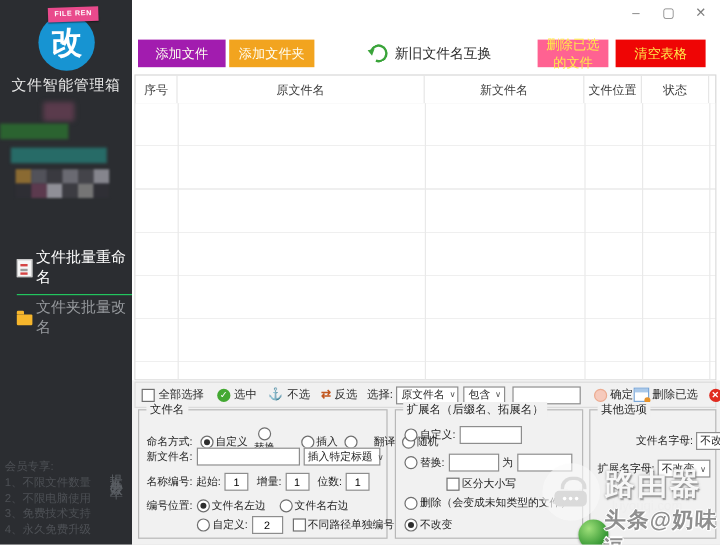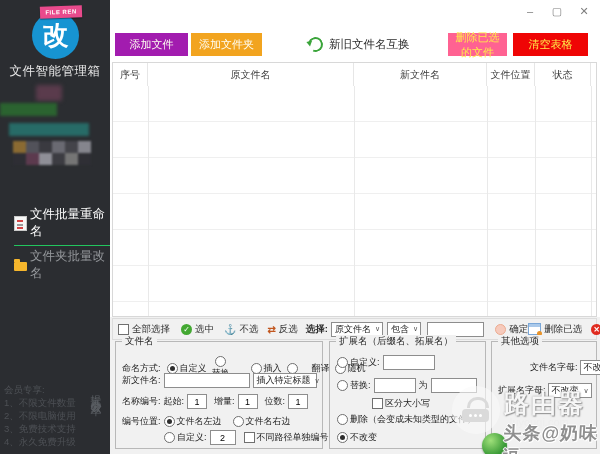--- a/index.html
+++ b/index.html
@@ -189,21 +189,21 @@
         <span>选中</span>
       </span>
       <span class="fi" style="margin-right:9px;">
         <span class="anchor-icon">⚓</span>
         <span>不选</span>
       </span>
       <span class="fi" style="margin-right:8px;">
         <span class="invert-icon">⇄</span>
         <span>反选</span>
       </span>
-      <span class="lbl" style="margin-right:3px;font-weight:bold;">选择:</span>
+      <span class="lbl" style="margin-right:3px;">选择:</span>
       <span class="sel" style="width:52px;">
         <span>原文件名</span>
         <span class="arrow">∨</span>
       </span>
       <span class="sel" style="width:37px;margin-left:4px;">
         <span>包含</span>
         <span class="arrow">∨</span>
       </span>
       <input class="ti" style="width: 57px; margin-left: 6px;" value="">
       <span class="fi" style="margin-left:11px;">

